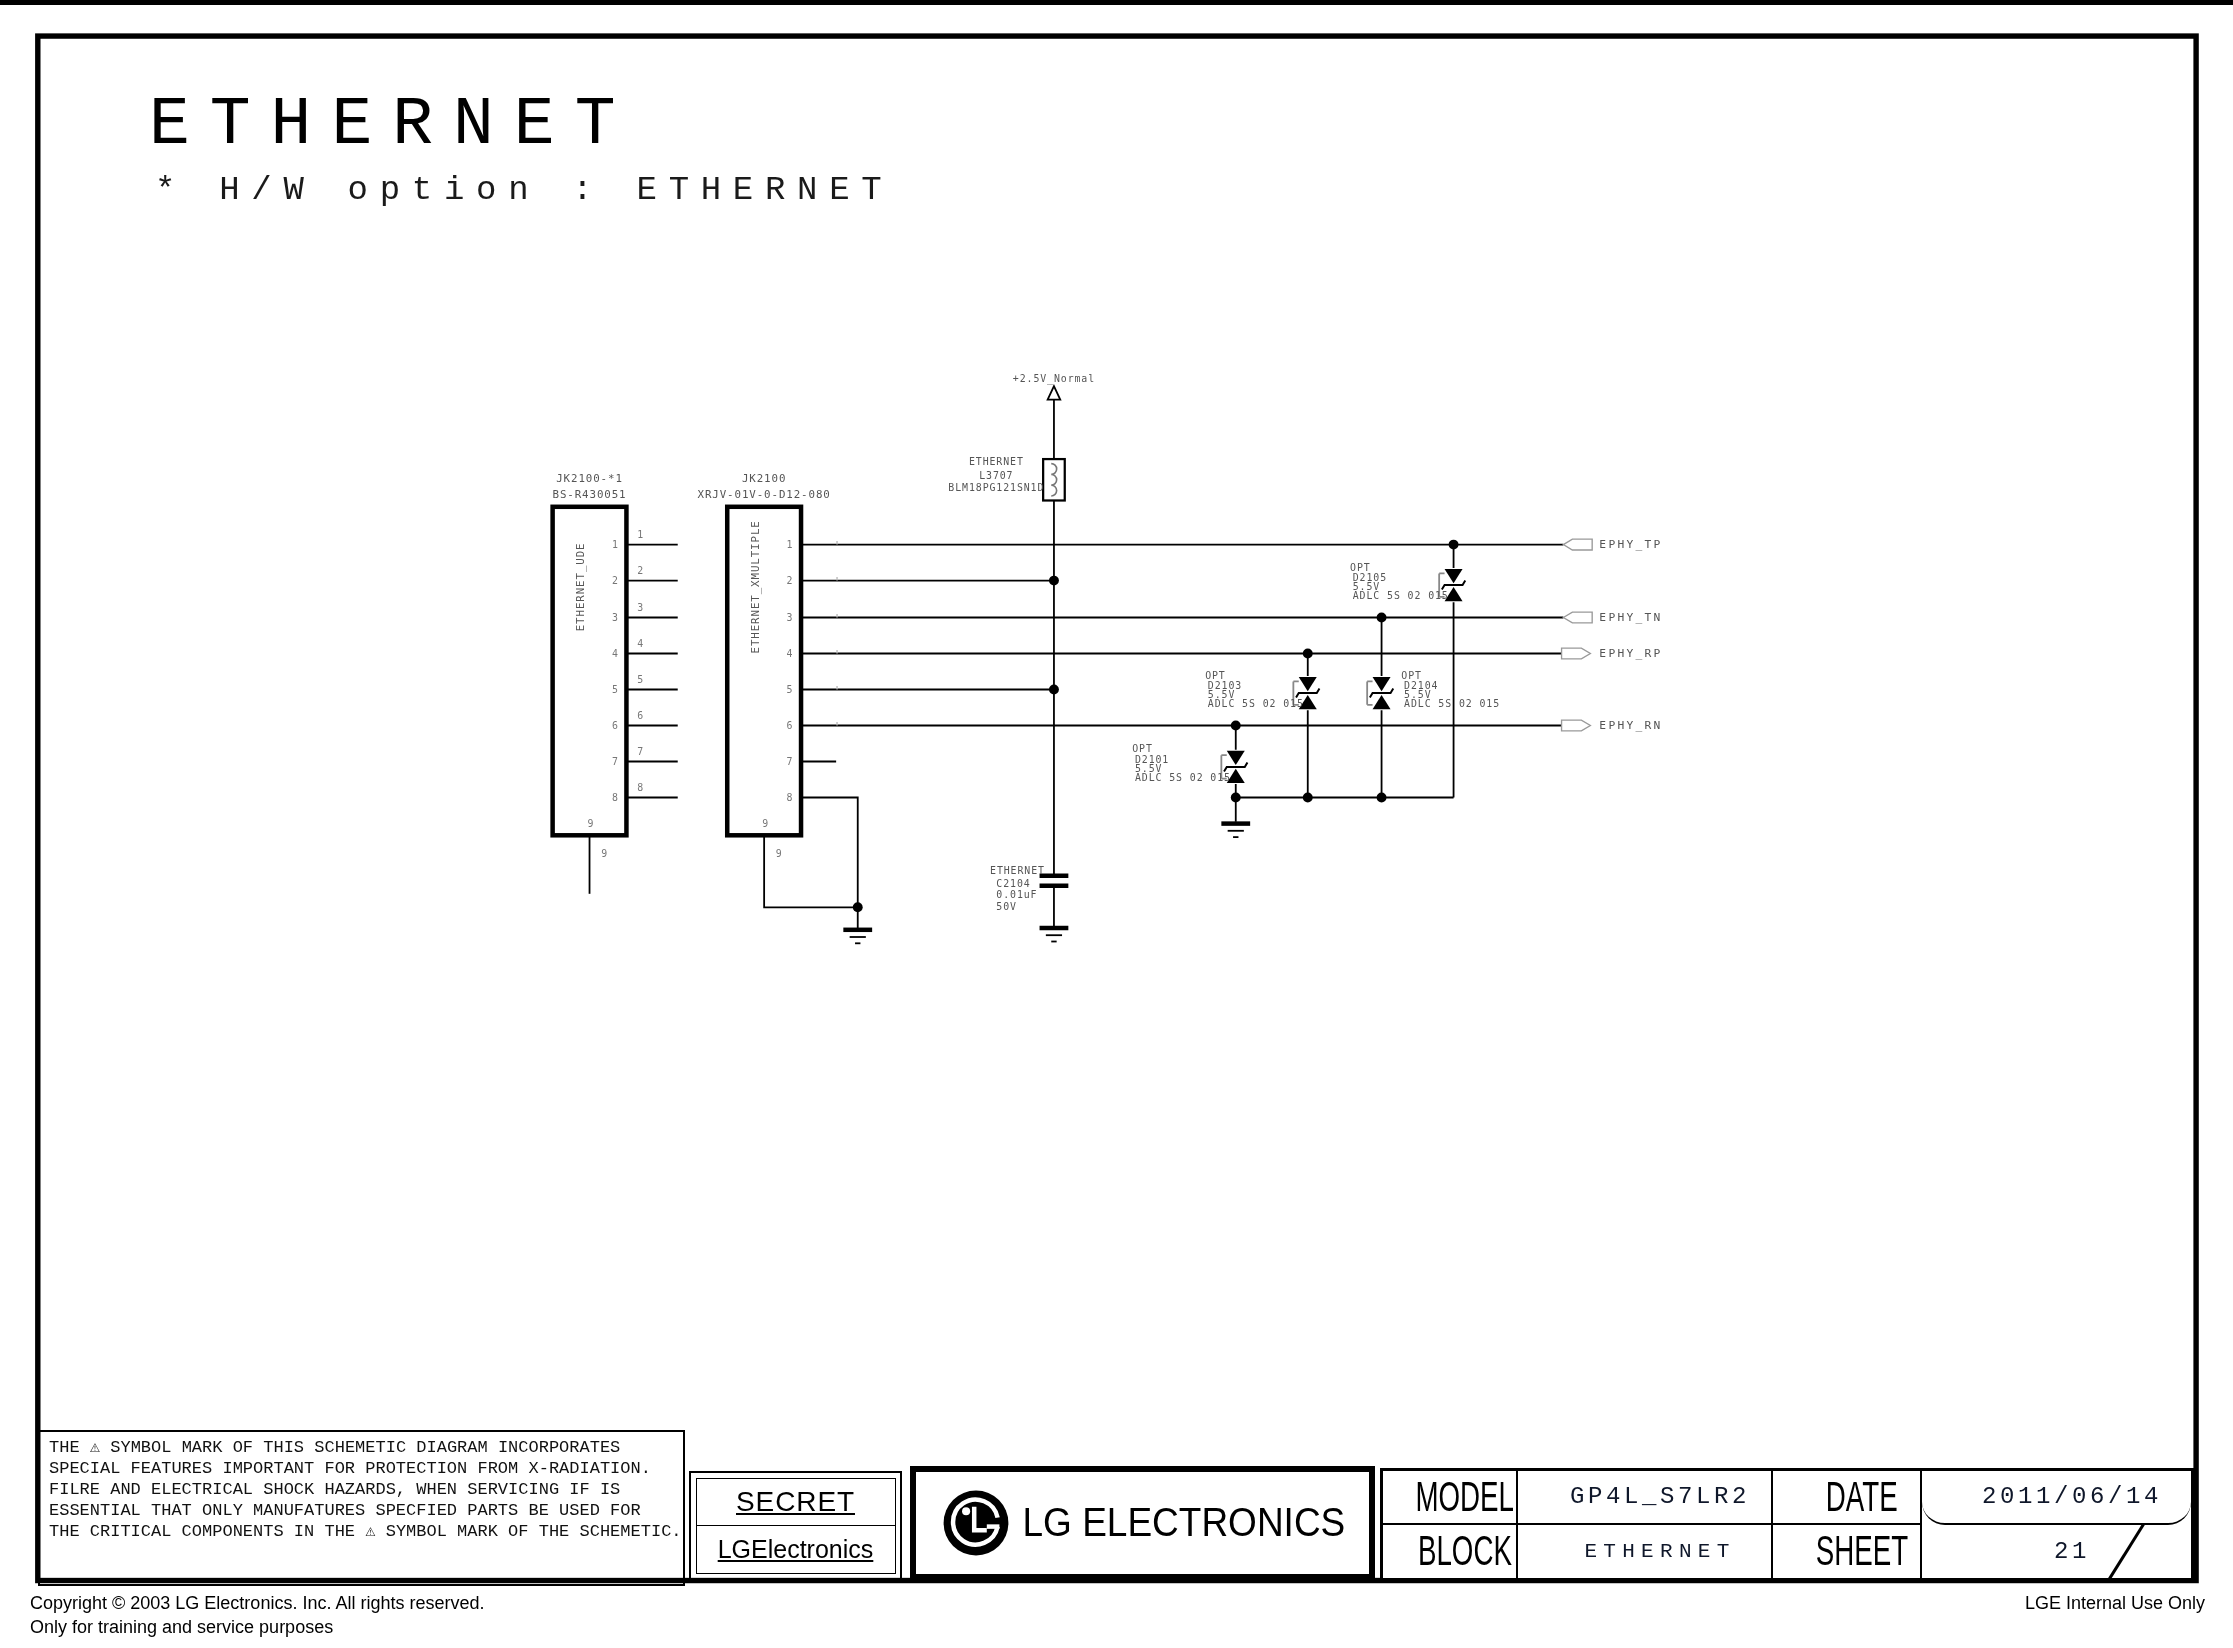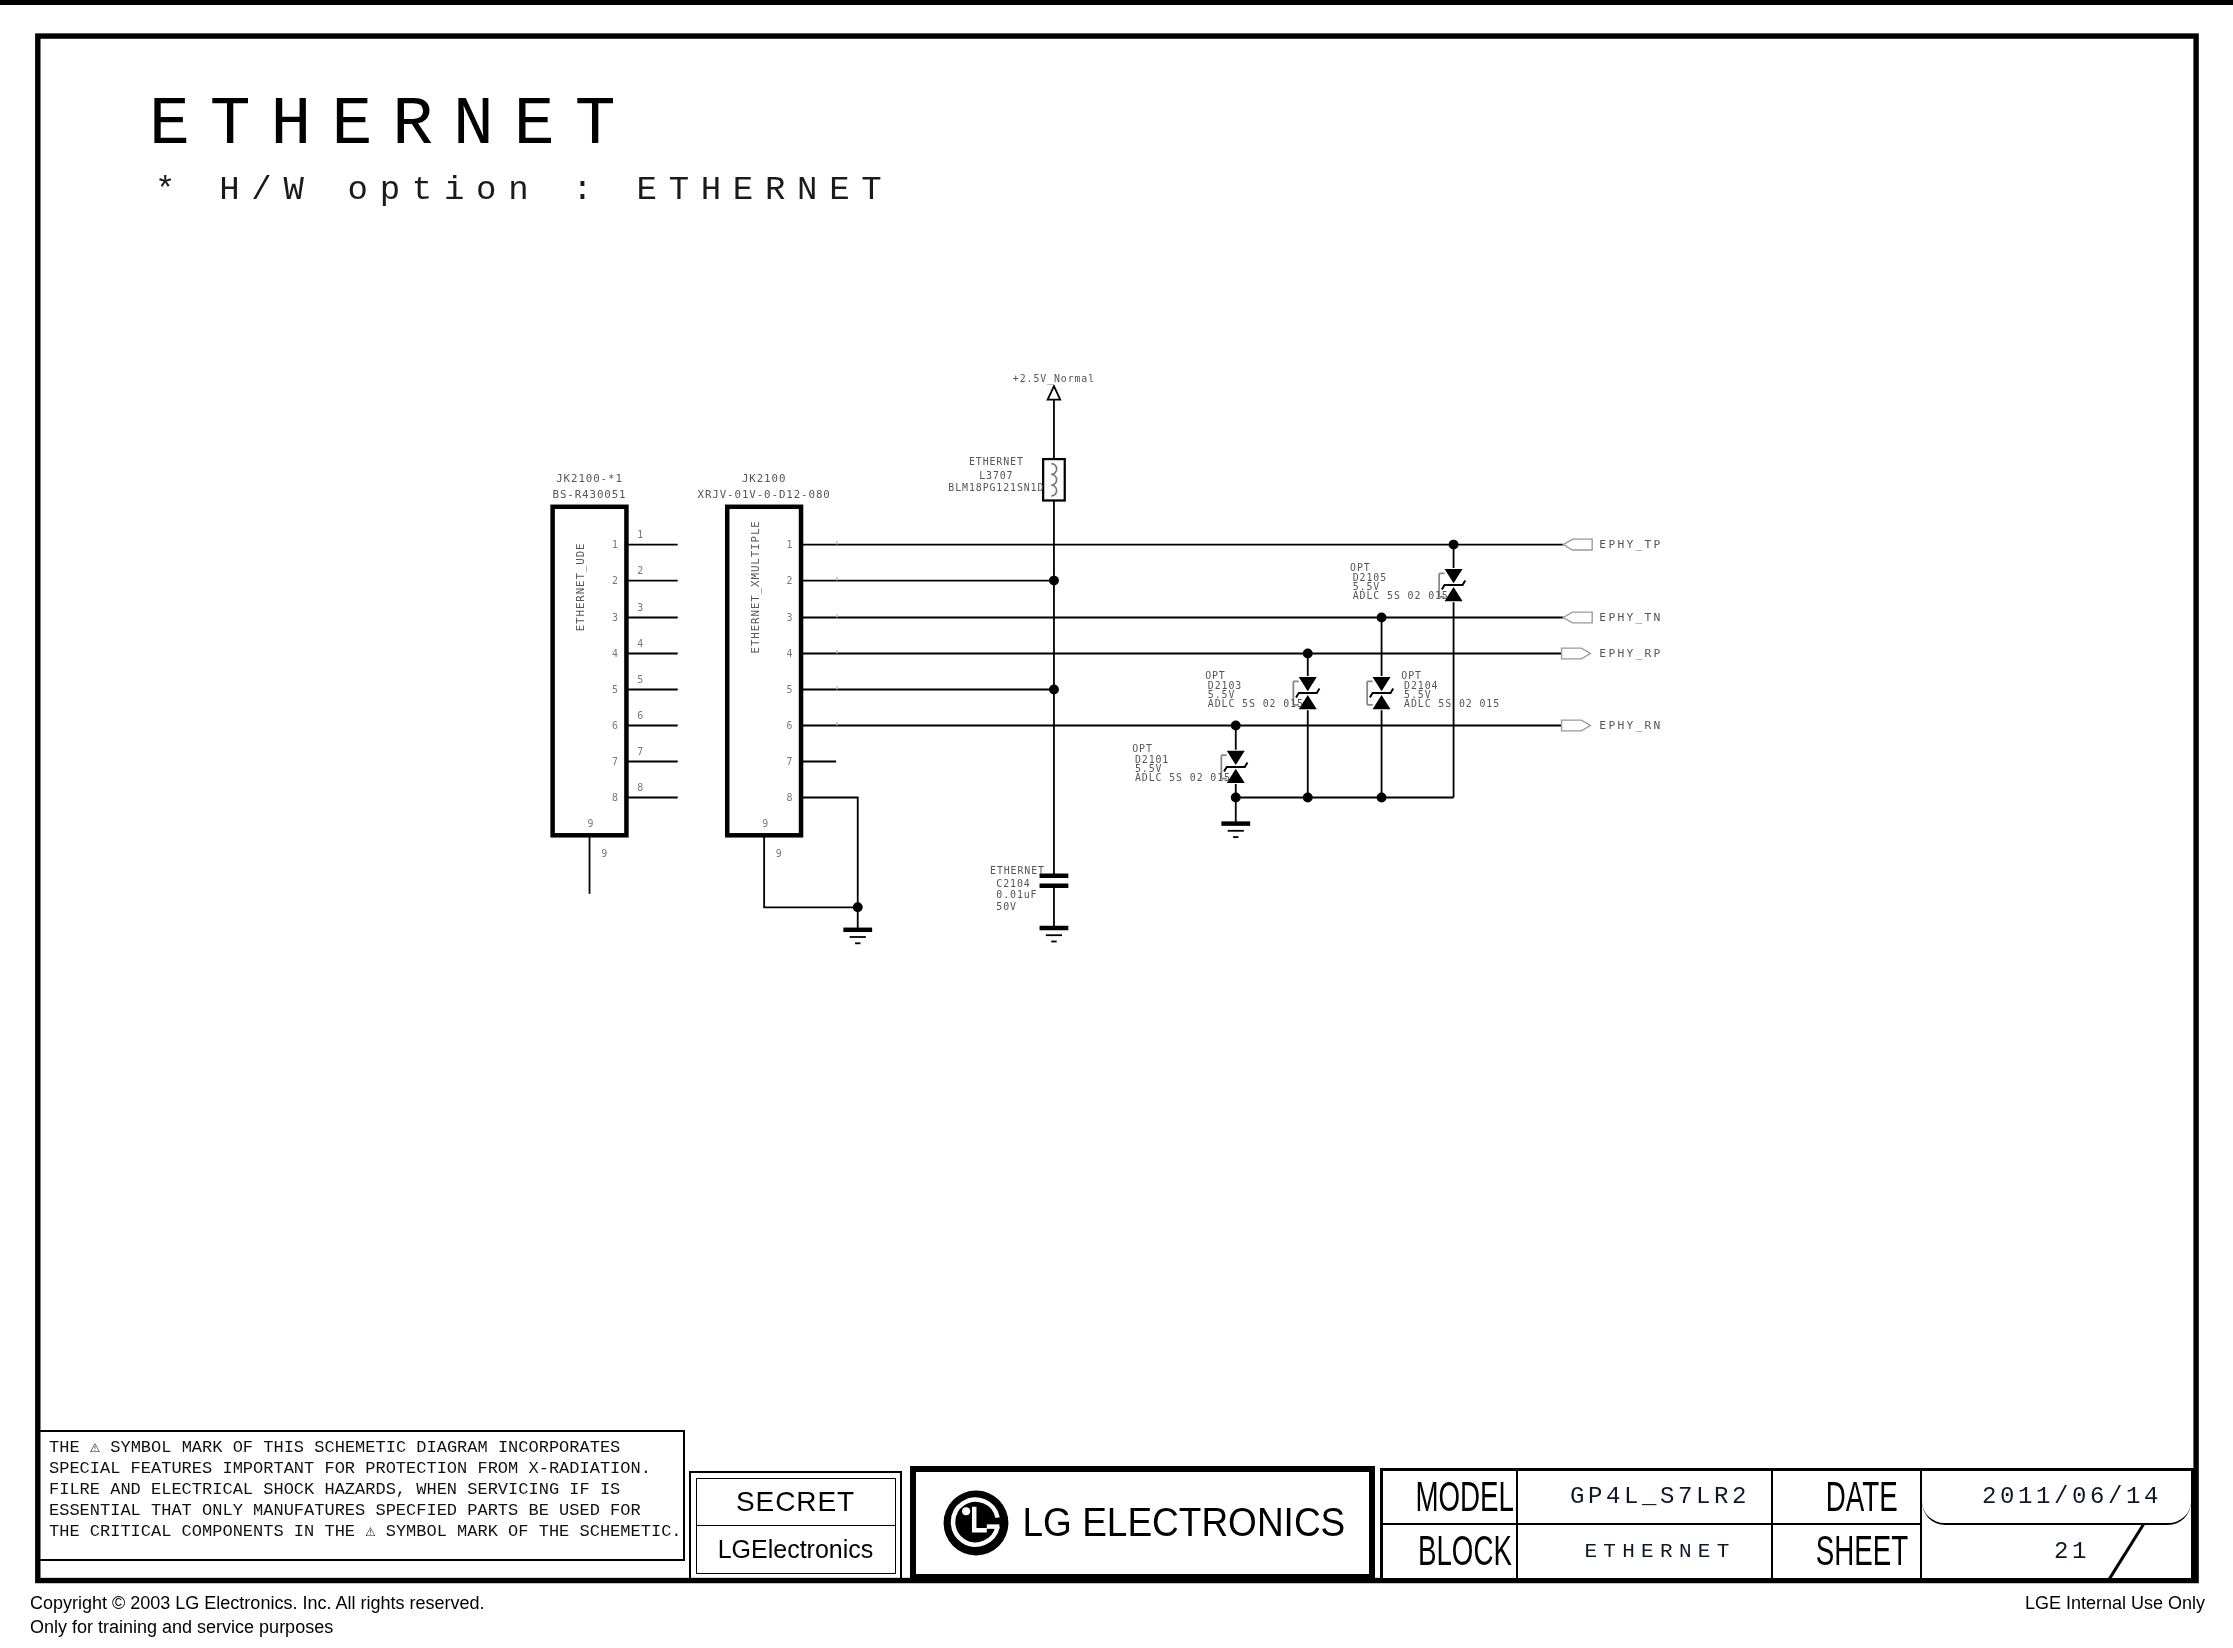--- a/index.html
+++ b/index.html
@@ -11,26 +11,26 @@
   #page-subtitle{left:155px;top:171px;font-family:"Liberation Mono","DejaVu Sans Mono",monospace;
     font-size:34px;letter-spacing:11.7px;color:#1a1a1a;white-space:nowrap;}
   svg text{font-family:"DejaVu Sans Mono","Liberation Mono",monospace;}
   .st{font-size:12px;fill:#555;letter-spacing:1px;}
   .pn{font-size:11px;fill:#777;letter-spacing:0.5px;}
   .cl{font-size:11px;fill:#555;letter-spacing:1px;}
   .net{font-size:12.5px;fill:#555;letter-spacing:2.5px;}
   .wire{stroke:#000;stroke-width:2;fill:none;}
   .tick{stroke:#b9b9b9;stroke-width:1.5;}
   
-  #warning-box{left:38px;top:1430px;width:647px;height:131px;border:2.7px solid #000;box-sizing:border-box;
+  #warning-box{left:38px;top:1430px;width:647px;height:156px;border:2.7px solid #000;box-sizing:border-box;
     padding:4.5px 0 0 9px;font-family:"Liberation Mono","DejaVu Sans Mono",monospace;font-size:17px;
     line-height:21px;color:#111;white-space:nowrap;}
   #stamp-box{left:689px;top:1471px;width:213px;height:109px;border:2.7px solid #000;box-sizing:border-box;padding:4.5px;}
   #stamp-inner{border:1.8px solid #000;height:100%;box-sizing:border-box;display:flex;flex-direction:column;}
-  .stamp-cell{flex:1;display:flex;align-items:center;justify-content:center;}
+  .stamp-cell{flex:1;display:flex;align-items:center;justify-content:center;text-decoration:underline;}
   .stamp-cell+.stamp-cell{border-top:1.8px solid #000;}
   #stamp-secret{font-size:28px;letter-spacing:0.9px;color:#000;}
   #stamp-company{font-size:25px;color:#000;}
   #lg-box{left:910px;top:1466px;width:465px;height:114px;border:6.3px solid #000;box-sizing:border-box;
     display:flex;align-items:center;justify-content:center;gap:10.8px;background:#fff;}
   #brand-name{font-size:37px;color:#000;transform:scaleY(1.12);letter-spacing:0px;white-space:nowrap;}
   #title-table{left:1380px;top:1468px;width:814px;height:113px;border:3.6px solid #000;box-sizing:border-box;
     display:grid;grid-template-columns:135px 255px 149px 1fr;grid-template-rows:1fr 1fr;background:#fff;}
   .tt-cell{border-right:2.7px solid #000;border-bottom:2.7px solid #000;display:flex;align-items:center;
     justify-content:center;position:relative;overflow:visible;padding-left:31px;}

